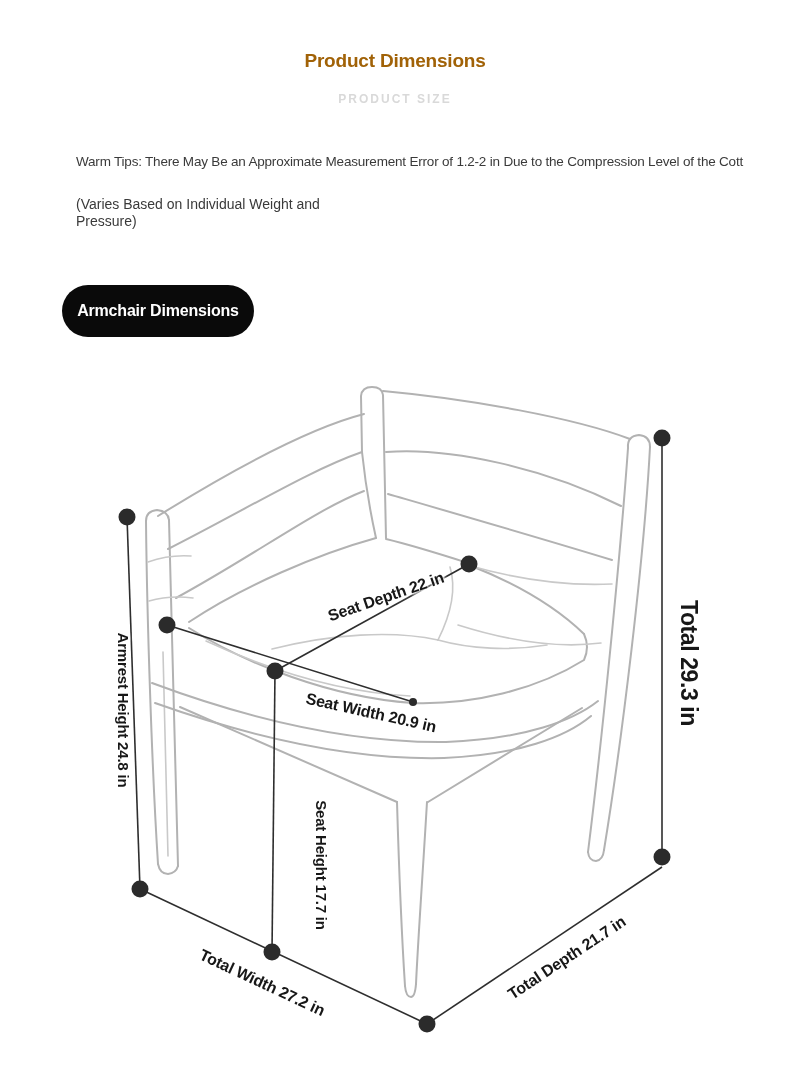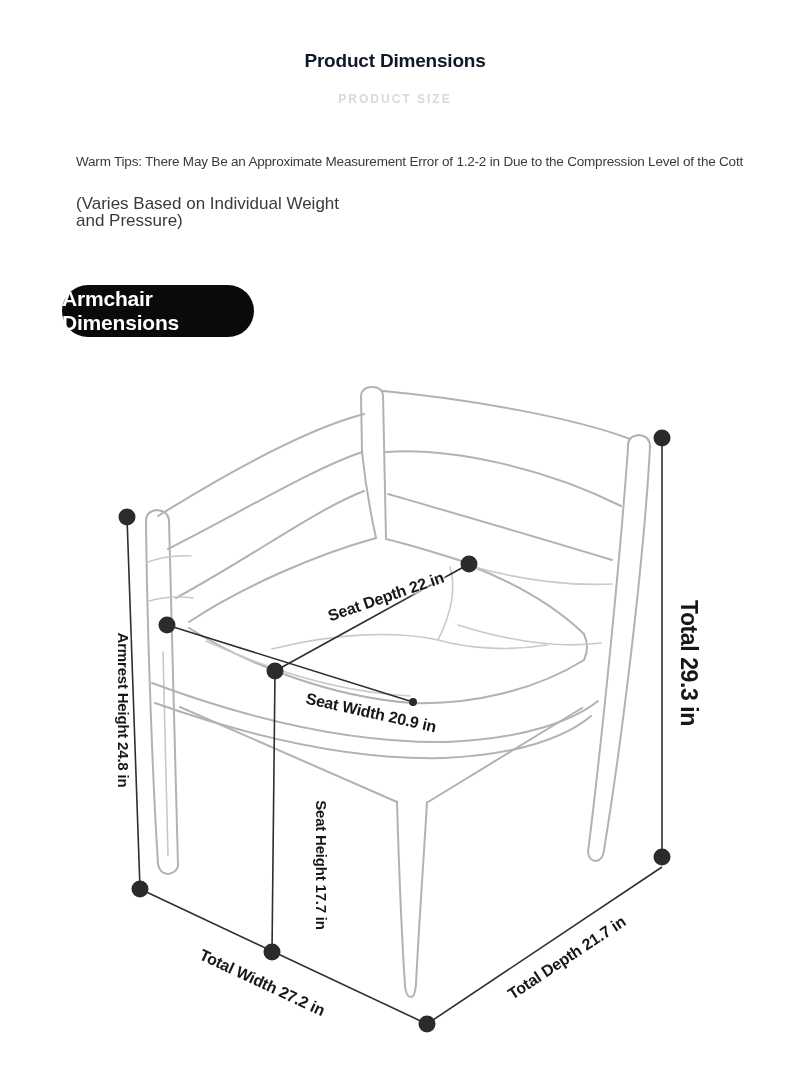--- a/index.html
+++ b/index.html
@@ -12,21 +12,21 @@
     font-family: "Liberation Sans", "DejaVu Sans", sans-serif;
     color: #1f1f1f;
   }
   .page-title {
     position: absolute;
     top: 50px; left: 0; width: 100%;
     text-align: center;
     font-size: 19px;
     font-weight: bold;
     letter-spacing: -0.2px;
-    color: #0f172a;
+    color: #a16207;
   }
   .page-subtitle {
     position: absolute;
     top: 92px; left: 0; width: 100%;
     text-align: center;
     font-size: 12px;
     font-weight: bold;
     letter-spacing: 2px;
     color: #d9d9d9;
   }
@@ -37,32 +37,32 @@
     white-space: nowrap;
     overflow: hidden;
     font-size: 13.5px;
     letter-spacing: -0.2px;
     color: #3a3a3a;
   }
   .tip-line-2 {
     position: absolute;
     top: 196px; left: 76px;
     width: 266px;
-    font-size: 17px;
+    font-size: 14px;
     line-height: 16.5px;
     color: #3a3a3a;
   }
   .section-pill {
     position: absolute;
     top: 285px; left: 62px;
     width: 192px; height: 52px;
     background: #0a0a0a;
     border-radius: 27px;
     color: #ffffff;
-    font-size: 21px;
+    font-size: 16px;
     font-weight: bold;
     display: flex;
     align-items: center;
     justify-content: center;
     letter-spacing: -0.2px;
     cursor: pointer;
   }
   .diagram-svg {
     position: absolute;
     top: 0; left: 0;

